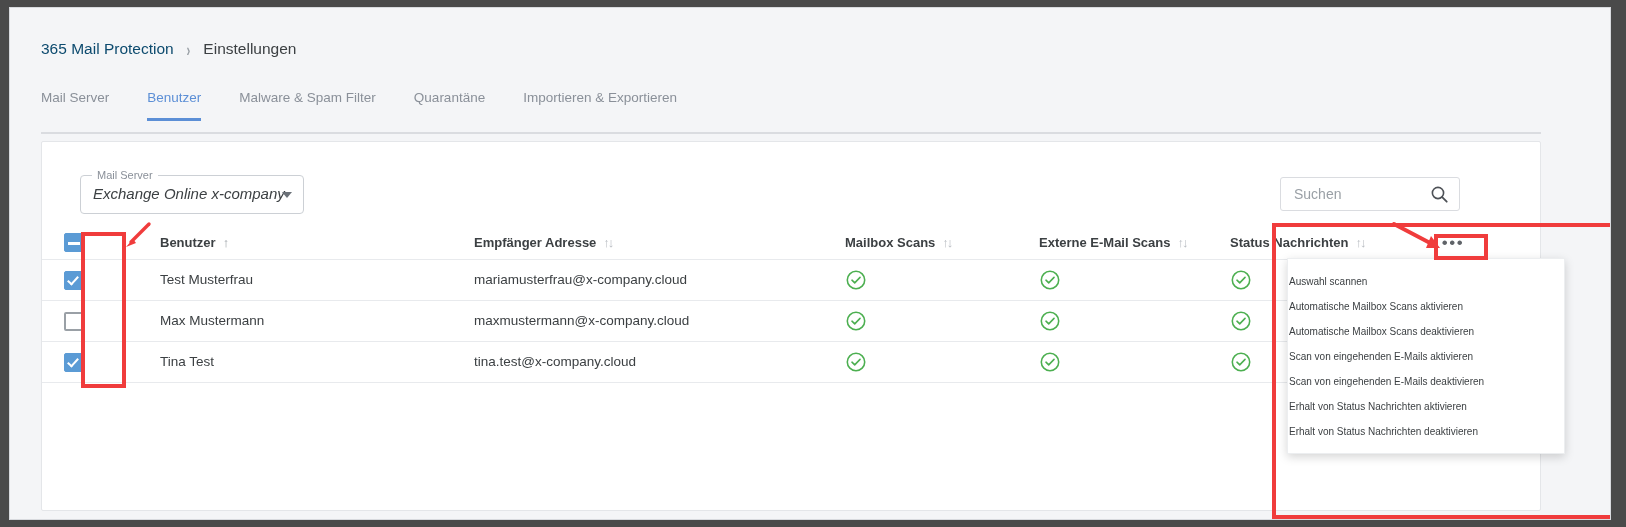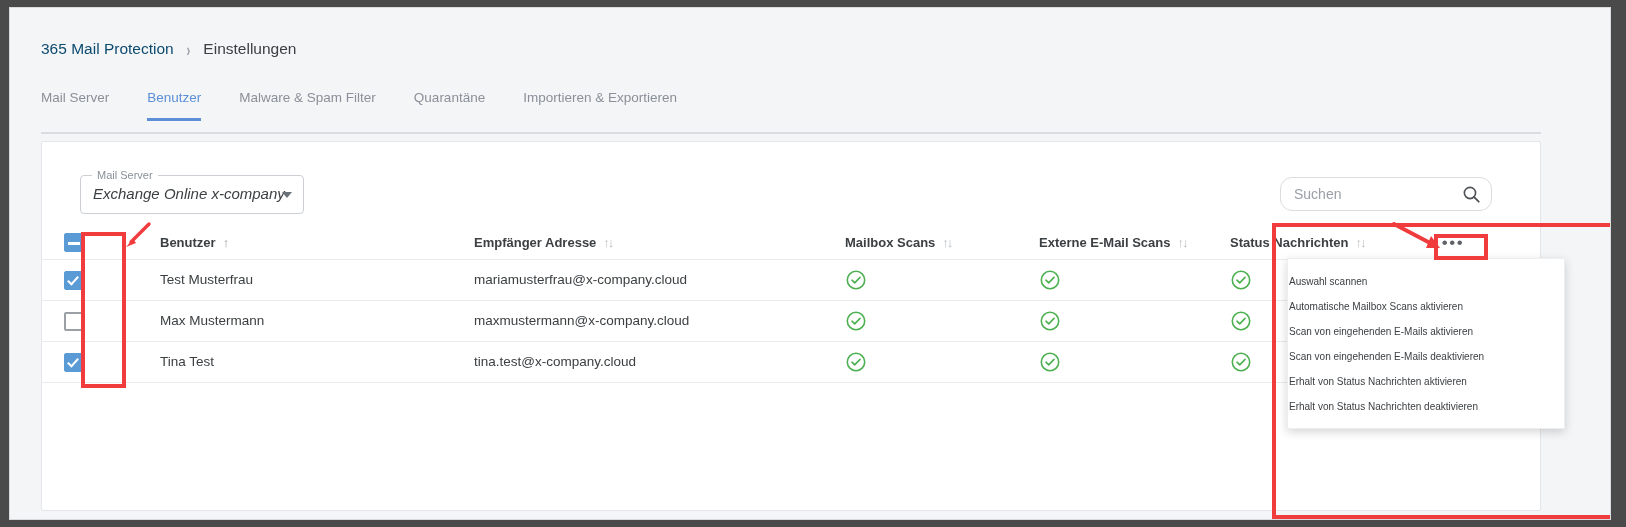--- a/index.html
+++ b/index.html
@@ -106,23 +106,23 @@
     width: 0; height: 0;
     border-left: 5px solid transparent;
     border-right: 5px solid transparent;
     border-top: 6px solid #6b7178;
   }
 
   
   #search-box {
     position: absolute;
     left: 1238px; top: 35px;
-    width: 212px; height: 34px;
+    width: 180px; height: 34px;
     border: 1px solid #dadce0;
-    border-radius: 12px;
+    border-radius: 3px;
     background: #fff;
   }
   #search-input {
     position: absolute;
     left: 0; top: 0;
     width: 185px; height: 32px;
     border: 0; outline: none;
     padding: 0 0 0 13px;
     font-size: 14px;
     color: #5f6368;
@@ -409,20 +409,21 @@
             </svg>
         </div>
       </div>
 
     </div>
   </div>
 
   <div id="context-menu">
     <div class="menu-item">Auswahl scannen</div>
     <div class="menu-item">Automatische Mailbox Scans aktivieren</div>
+    <div class="menu-item">Automatische Mailbox Scans deaktivieren</div>
     <div class="menu-item">Scan von eingehenden E-Mails aktivieren</div>
     <div class="menu-item">Scan von eingehenden E-Mails deaktivieren</div>
     <div class="menu-item">Erhalt von Status Nachrichten aktivieren</div>
     <div class="menu-item">Erhalt von Status Nachrichten deaktivieren</div>
   </div>
 
   <div class="anno-box" id="anno-checkbox-col"></div>
   <div class="anno-box" id="anno-menu-region"></div>
   <div class="anno-box" id="anno-more-btn"></div>
 

